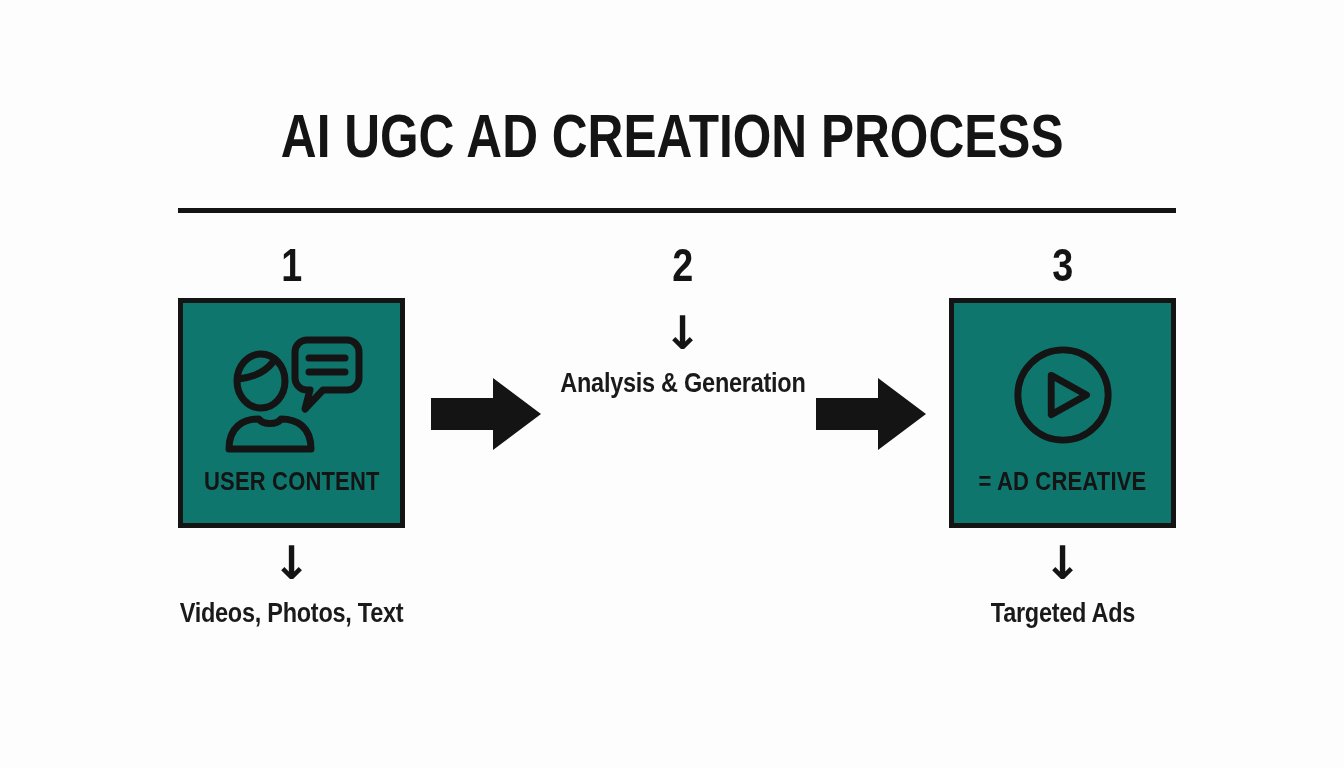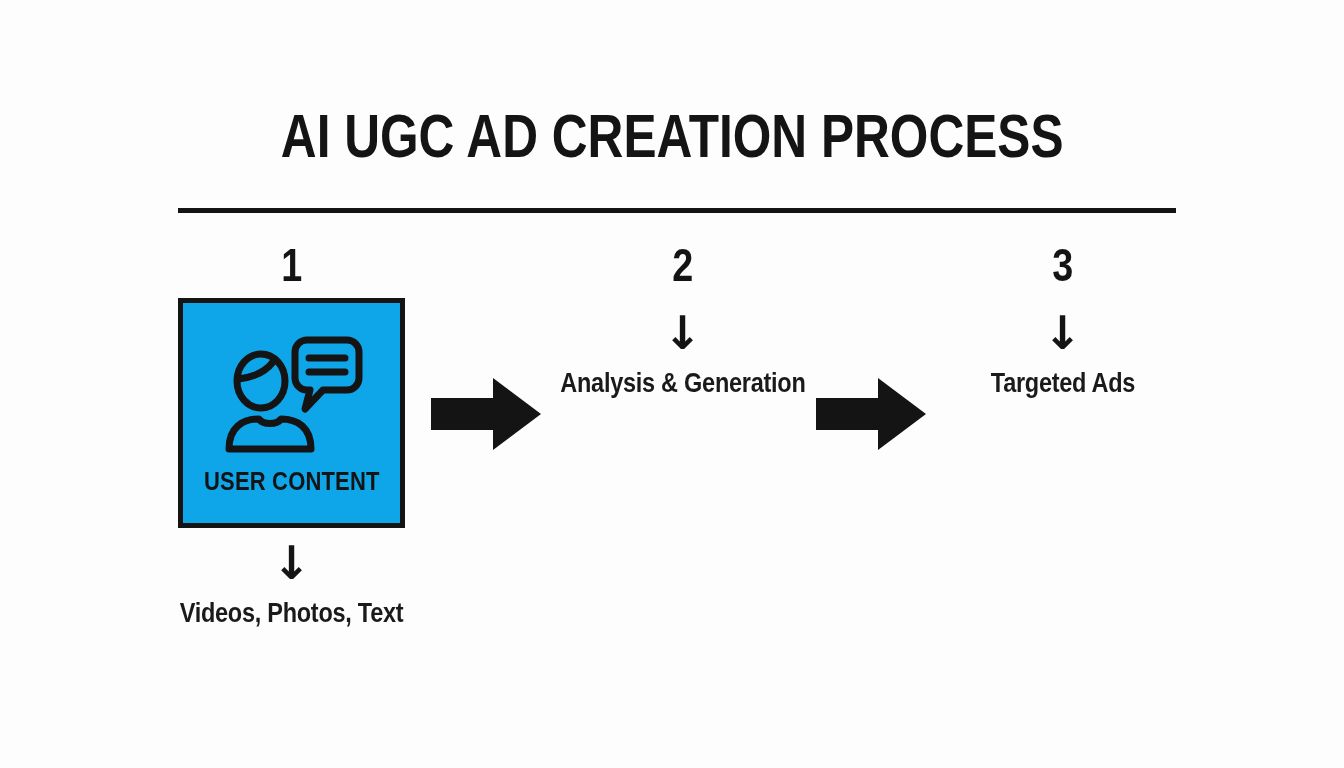--- a/index.html
+++ b/index.html
@@ -21,21 +21,21 @@
 
   
   .step{position:absolute;top:242px;width:227px;display:flex;flex-direction:column;align-items:center;}
   .col1{left:178px}.col2{left:569px}.col3{left:949px}
   .step-number{
     font-size:46px;font-weight:bold;line-height:1;transform:scaleX(0.82);
     margin-bottom:10px;color:#141414;
   }
   .box{
     width:227px;height:230px;border:5px solid #141414;box-sizing:border-box;
-    background:#0ea5e9;display:flex;flex-direction:column;align-items:center;
+    background:#0f766e;display:flex;flex-direction:column;align-items:center;
   }
   .icon-wrap{height:132px;margin-top:26px;display:flex;align-items:center;justify-content:center;}
   .box-label{
     margin-top:6px;font-size:25px;font-weight:bold;letter-spacing:0.2px;
     transform:scaleX(0.88);white-space:nowrap;color:#141414;
   }
   .down-arrow{
     margin-top:12px;font-family:"DejaVu Sans",sans-serif;font-weight:bold;
     font-size:46px;line-height:1;color:#141414;
   }
@@ -90,17 +90,26 @@
     <div class="down-arrow">↓</div>
     <div class="caption">Analysis &amp; Generation</div>
   </div>
 
   <svg class="flow-arrow fa2" viewBox="0 0 112 76">
     <polygon points="0,22 62,22 62,2 110,38 62,74 62,54 0,54" fill="#141414"></polygon>
   </svg>
 
   <div class="step col3">
     <div class="step-number">3</div>
+    <div class="box">
+      <div class="icon-wrap">
+        <svg width="108" height="108" viewBox="0 0 110 110">
+          <circle class="stroke" cx="55" cy="55" r="46" stroke-width="7"></circle>
+          <path class="stroke" d="M43 35 L79 55 L43 75 Z" stroke-width="7"></path>
+        </svg>
+      </div>
+      <div class="box-label">= AD CREATIVE</div>
+    </div>
     <div class="down-arrow">↓</div>
     <div class="caption">Targeted Ads</div>
   </div>
 
 </div>
 
 </body></html>

